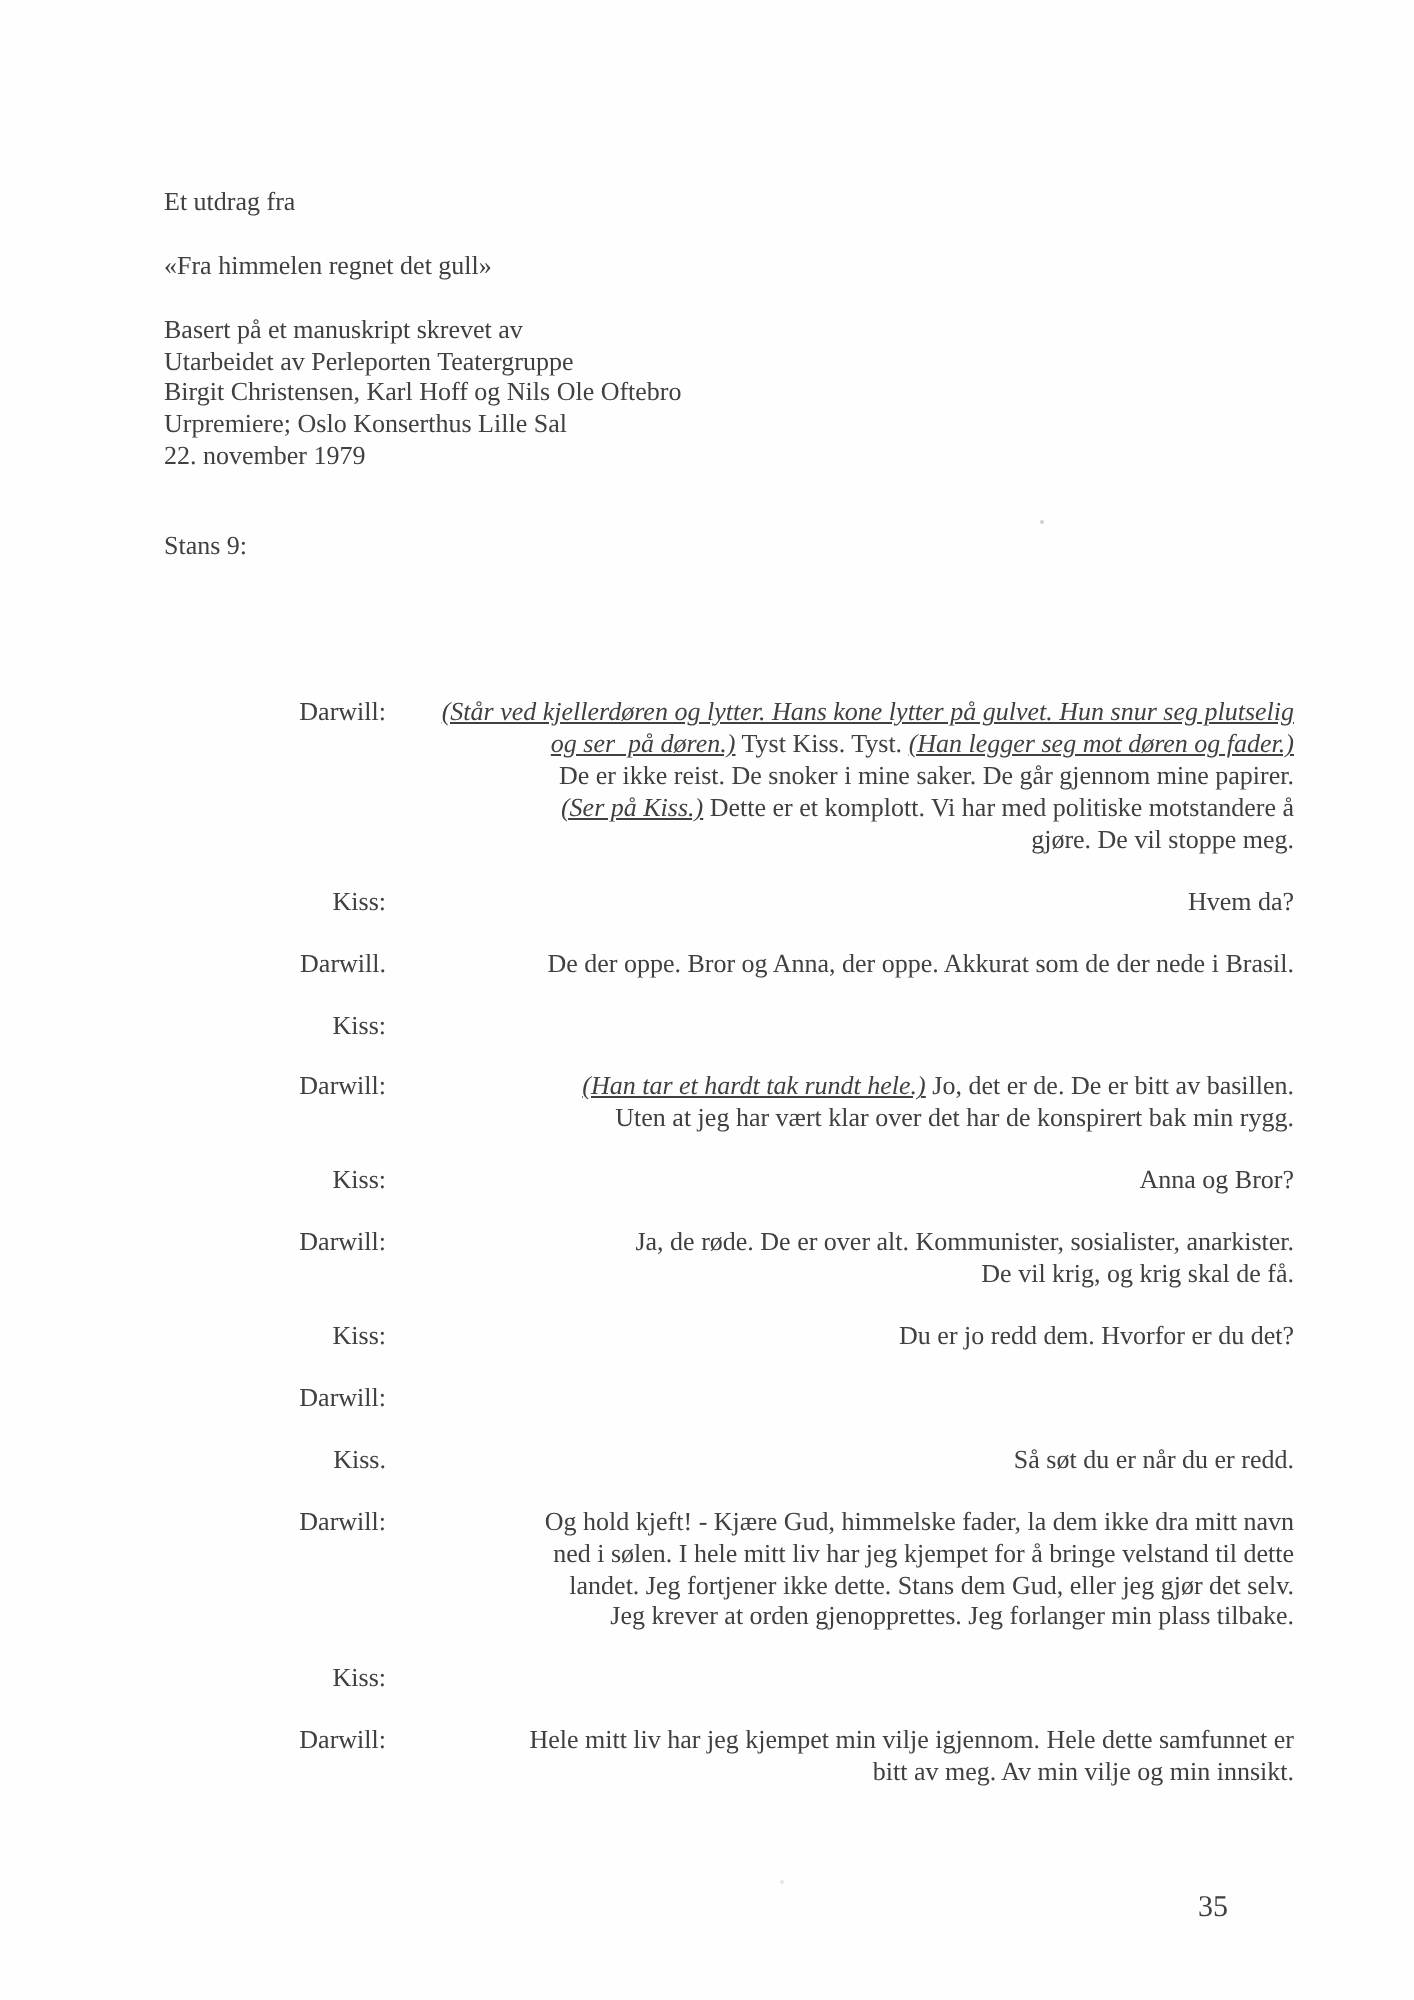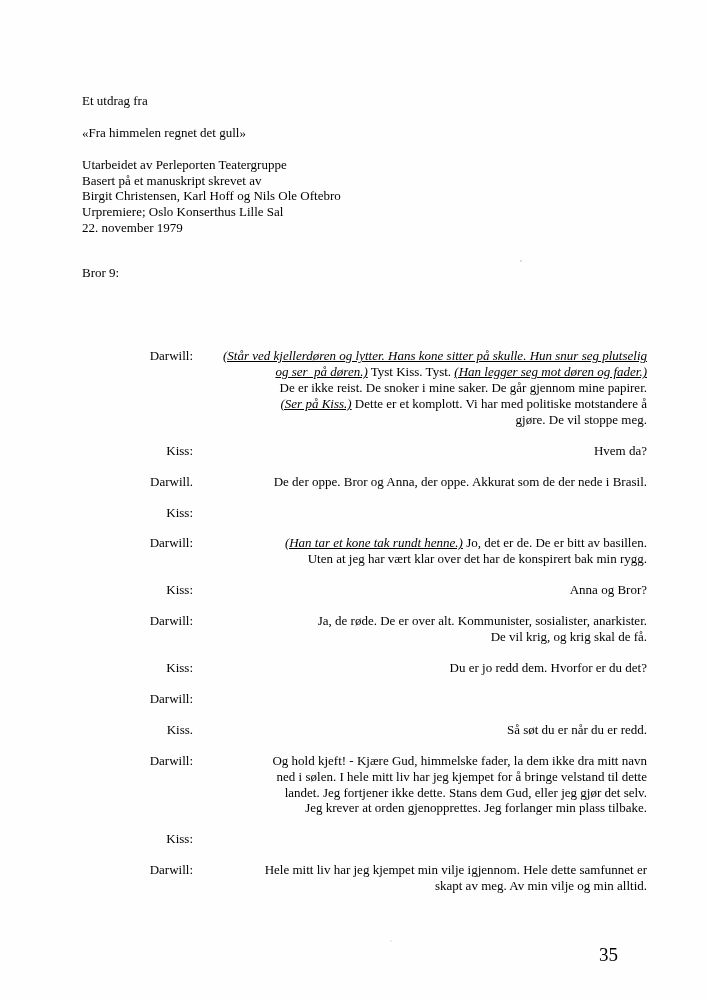--- a/index.html
+++ b/index.html
@@ -5,21 +5,21 @@
   html, body {
     margin: 0;
     padding: 0;
     background: #ffffff;
   }
   .page {
     position: relative;
     width: 707px;
     height: 1000px;
     background: #fefefe;
-    color: #000000;
+    color: #404040;
     font-family: "Liberation Serif", "DejaVu Serif", serif;
     font-size: 13px;
     line-height: 15.9px;
     box-sizing: border-box;
     padding: 93px 60px 0 82px;
     overflow: hidden;
   }
   .intro-line {
     margin: 0 0 16px 0;
   }
@@ -50,68 +50,68 @@
   }
   .direction {
     font-style: italic;
     text-decoration: underline;
     font-weight: 500;
   }
   .pageno {
     position: absolute;
     left: 599px;
     top: 947px;
-    font-size: 19px;
+    font-size: 15px;
   }
   
   .speck {
     position: absolute;
     background: rgba(120,120,120,0.35);
     border-radius: 50%;
     width: 2px;
     height: 2px;
   }
 </style>
 </head>
 <body>
 
 <div class="page">
   <p class="intro-line">Et utdrag fra</p>
   <p class="intro-line">«Fra himmelen regnet det gull»</p>
   <div class="credits" id="credits">
+      <p>Basert på et manuskript skrevet av</p>
       <p>Utarbeidet av Perleporten Teatergruppe</p>
-      <p>Basert på et manuskript skrevet av</p>
       <p>Birgit Christensen, Karl Hoff og Nils Ole Oftebro</p>
       <p>Urpremiere; Oslo Konserthus Lille Sal</p>
       <p>22. november 1979</p>
     </div>
-  <p class="scene">Bror 9:</p>
+  <p class="scene">Stans 9:</p>
   <div class="dialogue" id="dialogue">
       <div class="dlg-row">
         <div class="speaker">Darwill:</div>
-        <div class="dlg-text"><span class="direction">(Står ved kjellerdøren og lytter. Hans kone sitter på skulle. Hun snur seg plutselig
+        <div class="dlg-text"><span class="direction">(Står ved kjellerdøren og lytter. Hans kone lytter på gulvet. Hun snur seg plutselig
 og ser  på døren.)</span><span class="plain"> Tyst Kiss. Tyst. </span><span class="direction">(Han legger seg mot døren og fader.)</span><span class="plain">
  De er ikke reist. De snoker i mine saker. De går gjennom mine papirer.
 </span><span class="direction">(Ser på Kiss.)</span><span class="plain"> Dette er et komplott. Vi har med politiske motstandere å
 gjøre. De vil stoppe meg.</span></div>
       </div>
       <div class="dlg-row">
         <div class="speaker">Kiss:</div>
         <div class="dlg-text"><span class="plain">Hvem da?</span></div>
       </div>
       <div class="dlg-row">
         <div class="speaker">Darwill.</div>
         <div class="dlg-text"><span class="plain">De der oppe. Bror og Anna, der oppe. Akkurat som de der nede i Brasil.</span></div>
       </div>
       <div class="dlg-row">
         <div class="speaker">Kiss:</div>
       </div>
       <div class="dlg-row">
         <div class="speaker">Darwill:</div>
-        <div class="dlg-text"><span class="direction">(Han tar et kone tak rundt henne.)</span><span class="plain"> Jo, det er de. De er bitt av basillen.
+        <div class="dlg-text"><span class="direction">(Han tar et hardt tak rundt hele.)</span><span class="plain"> Jo, det er de. De er bitt av basillen.
 Uten at jeg har vært klar over det har de konspirert bak min rygg.</span></div>
       </div>
       <div class="dlg-row">
         <div class="speaker">Kiss:</div>
         <div class="dlg-text"><span class="plain">Anna og Bror?</span></div>
       </div>
       <div class="dlg-row">
         <div class="speaker">Darwill:</div>
         <div class="dlg-text"><span class="plain">Ja, de røde. De er over alt. Kommunister, sosialister, anarkister.
 De vil krig, og krig skal de få.</span></div>
@@ -133,19 +133,19 @@
 ned i sølen. I hele mitt liv har jeg kjempet for å bringe velstand til dette
 landet. Jeg fortjener ikke dette. Stans dem Gud, eller jeg gjør det selv.
 Jeg krever at orden gjenopprettes. Jeg forlanger min plass tilbake.</span></div>
       </div>
       <div class="dlg-row">
         <div class="speaker">Kiss:</div>
       </div>
       <div class="dlg-row">
         <div class="speaker">Darwill:</div>
         <div class="dlg-text"><span class="plain">Hele mitt liv har jeg kjempet min vilje igjennom. Hele dette samfunnet er
-skapt av meg. Av min vilje og min alltid.</span></div>
+bitt av meg. Av min vilje og min innsikt.</span></div>
       </div>
     </div>
   <div class="pageno">35</div>
   <div class="speck" style="left:520px; top:260px;"></div>
   <div class="speck" style="left:390px; top:940px; opacity:.5;"></div>
 </div>
 
 </body></html>

